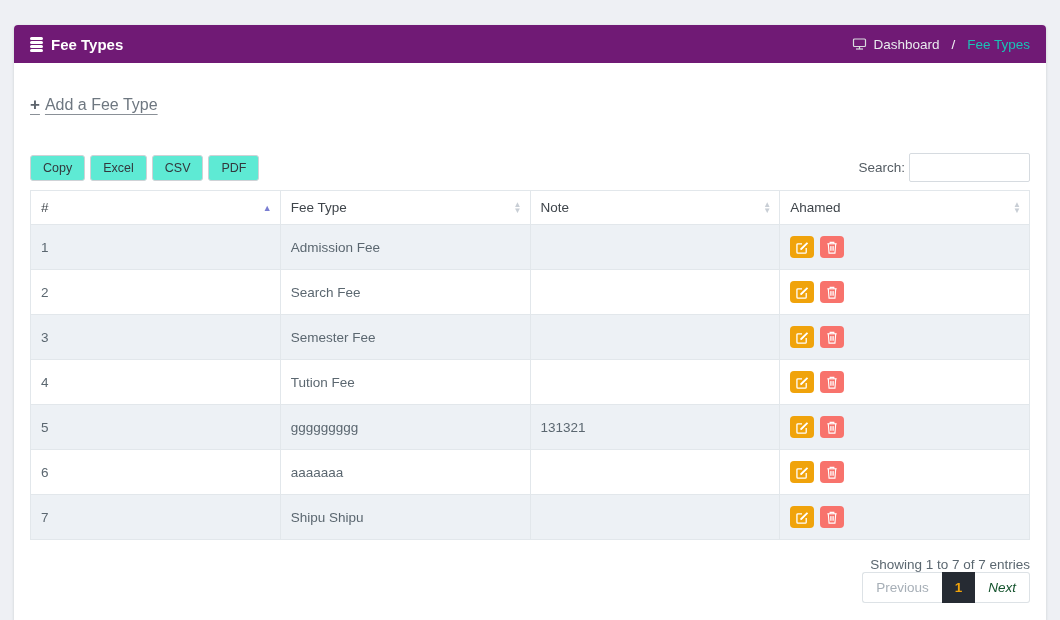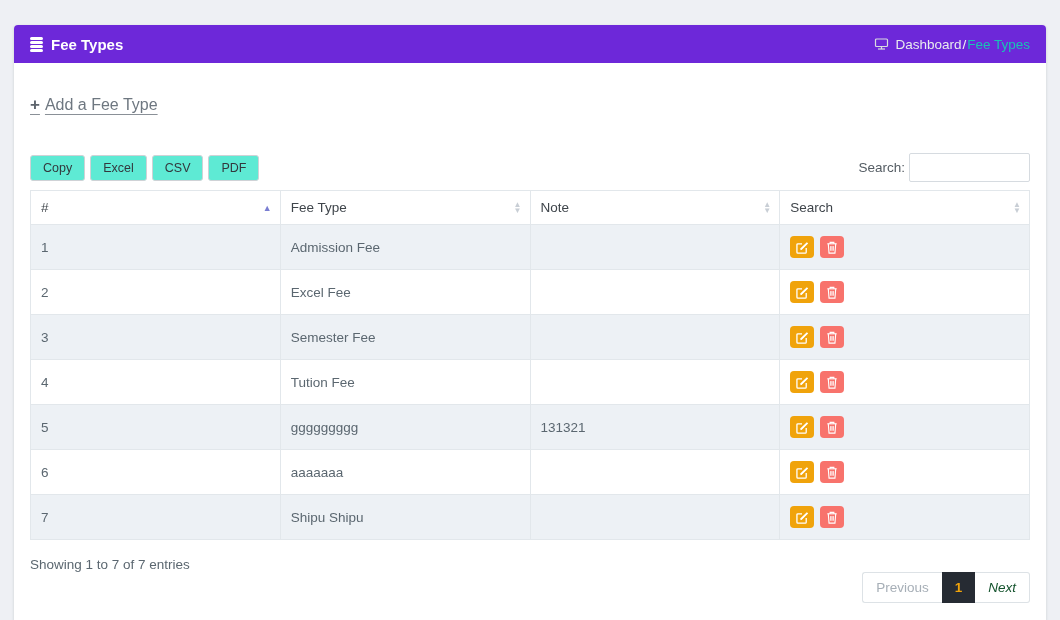--- a/index.html
+++ b/index.html
@@ -12,34 +12,34 @@
   }
   .panel {
     margin: 25px 14px 0 14px;
     width: 1032px;
     background: #ffffff;
     border-radius: 4px;
     box-shadow: 0 1px 3px rgba(40,50,60,.18);
   }
   
   .panel-header {
-    background: #6d28d9;
+    background: #701a75;
     border-radius: 4px 4px 0 0;
     height: 38px;
     display: flex;
     align-items: center;
     justify-content: space-between;
     padding: 0 16px;
   }
   .panel-title {
     display: flex; align-items: center; gap: 8px;
     color: #ffffff; font-size: 15px; font-weight: bold;
   }
   .breadcrumb {
-    display: flex; align-items: flex-end; gap: 1px;
+    display: flex; align-items: flex-end; gap: 12px;
     font-size: 13.5px; color: #e9ebee;
   }
   .breadcrumb .bc-link { color: #e9ebee; text-decoration: none; display: flex; align-items: center; gap: 6px; }
   .breadcrumb .bc-sep { color: #f4f5f6; }
   .breadcrumb .bc-current { color: #19c2b6; text-decoration: none; }
   
   .panel-body { padding: 0 16px 20px 16px; }
   .add-link {
     display: inline-flex; align-items: center; gap: 5px;
     margin-top: 32px;
@@ -111,21 +111,21 @@
   .action-cell { display: flex; gap: 6px; }
   .act-btn {
     width: 24px; height: 22px;
     border: none; border-radius: 4px;
     display: inline-flex; align-items: center; justify-content: center;
     cursor: pointer; padding: 0;
   }
   .act-edit { background: #f0a30b; }
   .act-del  { background: #f8736c; }
   
-  .showing-text { margin-top: 17px; font-size: 13.5px; color: #5b6770; }
+  .showing-text { margin-top: 17px; font-size: 13.5px; color: #5b6770; text-align: right; }
   .pagination-row { display: flex; justify-content: flex-end; }
   .pagination { display: inline-flex; }
   .page-btn {
     background: #ffffff;
     border: 1px solid #dde2e6;
     font-size: 13.5px;
     padding: 7px 13px;
     cursor: pointer;
     font-family: "Liberation Sans", sans-serif;
   }
@@ -209,21 +209,21 @@
               </span>
           </th>
           <th>
             <span>Note</span>
             <span class="sort-ind">
                 <span>▲</span>
                 <span>▼</span>
               </span>
           </th>
           <th>
-            <span>Search</span>
+            <span>Ahamed</span>
             <span class="sort-ind">
                 <span>▲</span>
                 <span>▼</span>
               </span>
           </th>
         </tr>
       </thead>
       <tbody id="table-body">
           <tr>
             <td>1</td>
@@ -248,21 +248,21 @@
                       <path d="M2 3 L2.8 13 H9.2 L10 3"></path>
                       <path d="M4.6 5.5 V10.5 M6 5.5 V10.5 M7.4 5.5 V10.5" stroke-width="1"></path>
                     </svg>
                   </span>
                 </button>
               </div>
             </td>
           </tr>
           <tr>
             <td>2</td>
-            <td>Excel Fee</td>
+            <td>Search Fee</td>
             <td></td>
             <td>
               <div class="action-cell">
                 <button class="act-btn act-edit">
                   <span>
                     <svg width="13" height="13" viewBox="0 0 14 14" fill="none" stroke="#ffffff" stroke-width="1.4">
                       <path d="M11 7.5 V12 A1 1 0 0 1 10 13 H2 A1 1 0 0 1 1 12 V4 A1 1 0 0 1 2 3 H6.5"></path>
                       <path d="M5.5 8.5 L12.2 1.8 M5.5 8.5 L4.8 9.2" stroke-width="1.6"></path>
                       <path d="M12.2 1.8 L13 2.6 L6.3 9.3 L5 9.9 L5.6 8.6 Z" fill="#ffffff" stroke="none"></path>
                     </svg>

